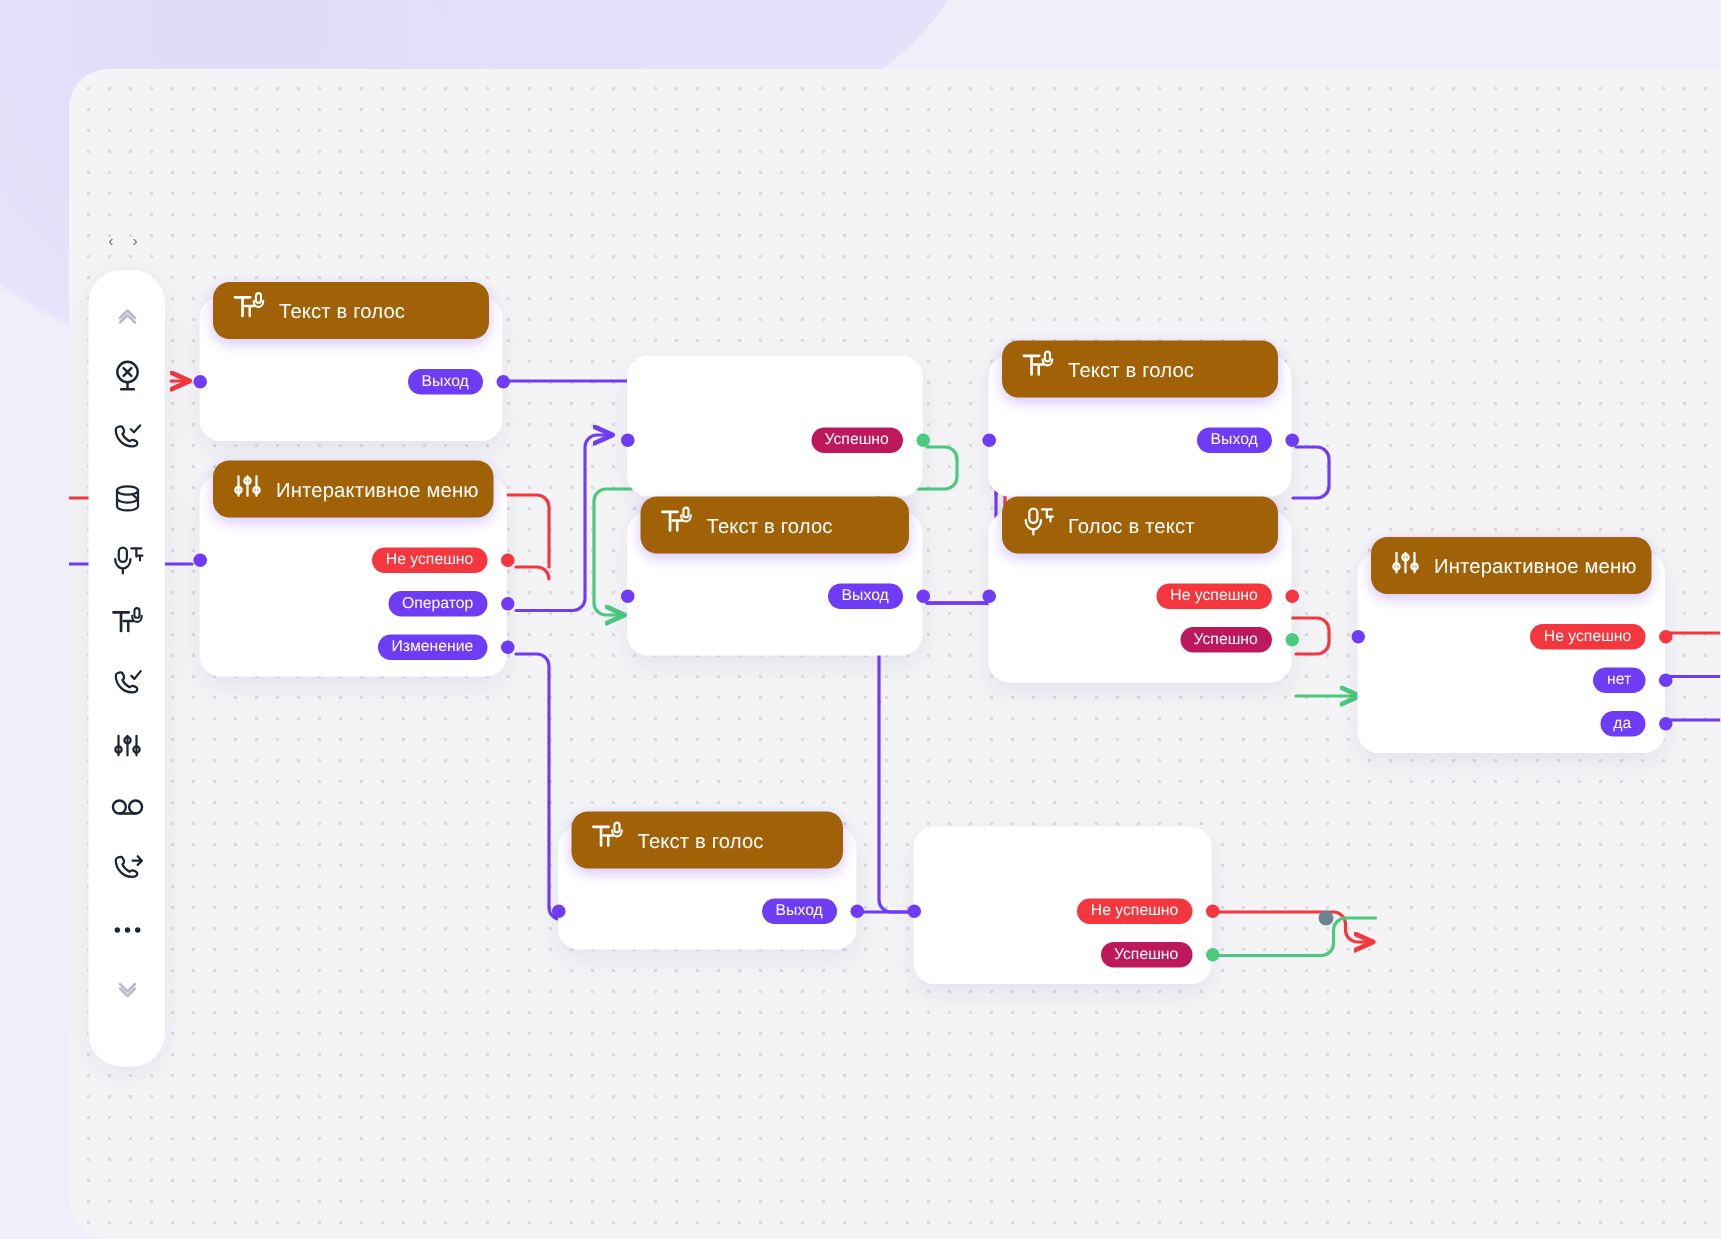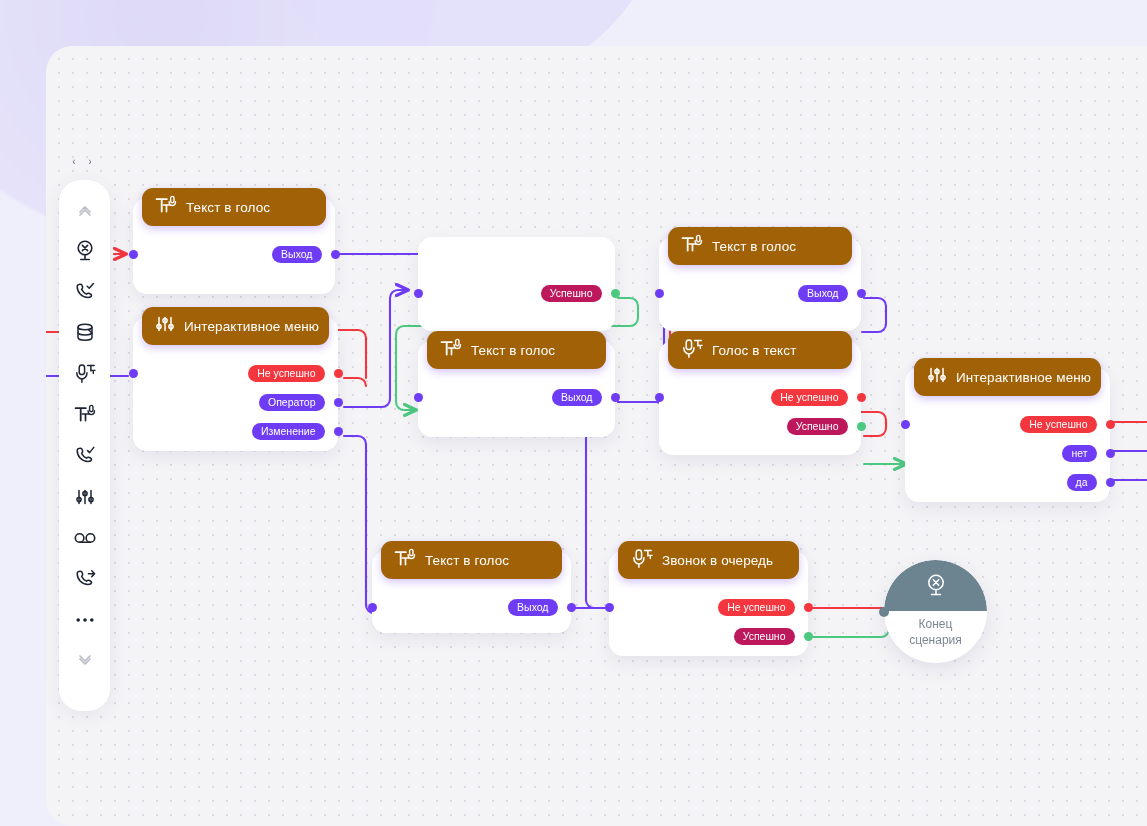--- a/index.html
+++ b/index.html
@@ -312,58 +312,34 @@
         </div>
         <div class="in-dot" style="top: 52px;"></div>
         <div class="ports" style="top: 47px;">
           <div class="port">
             <span class="chip purple">Выход</span>
             <span class="dot purple"></span>
           </div>
         </div>
       </div>
       <div class="node" style="left: 563px; top: 505px; width: 199px; height: 105px;">
-        <div class="node-head">
-          <span><svg width="22" height="21" viewBox="0 0 22 21">
-              <rect x="5.2" y="2" width="5.4" height="9.6" rx="2.7" fill="none" stroke="#ffffff" stroke-width="1.5"></rect>
-              <path d="M2.8 9.8 C2.8 13.6 5.4 16 7.9 16 C10.4 16 13 13.6 13 9.8" fill="none" stroke="#ffffff" stroke-width="1.5" stroke-linecap="round"></path>
-              <path d="M7.9 16 V19.3" stroke="#ffffff" stroke-width="1.5" stroke-linecap="round"></path>
-              <path d="M13.6 2.6 H20.2 M16.9 2.6 V8" stroke="#ffffff" stroke-width="1.5" stroke-linecap="round"></path>
-              <path d="M17.6 7.4 H21 M19.3 7.4 V10.6" stroke="#ffffff" stroke-width="1.4" stroke-linecap="round"></path>
-            </svg></span>
-          <span class="node-title">Звонок в очередь</span>
-        </div>
         <div class="in-dot" style="top: 52px;"></div>
         <div class="ports" style="top: 47px;">
           <div class="port">
             <span class="chip red">Не успешно</span>
             <span class="dot red"></span>
           </div>
           <div class="port">
             <span class="chip green">Успешно</span>
             <span class="dot green"></span>
           </div>
         </div>
       </div>
     </div>
 
-  <div id="end-node" style="left: 838px; top: 514px;">
-    <div id="end-cap">
-      <svg width="22" height="24" viewBox="0 0 22 24">
-        <circle cx="11" cy="9.5" r="7.2" fill="none" stroke="#ffffff" stroke-width="1.5"></circle>
-        <path d="M8.3 6.8 L13.7 12.2 M13.7 6.8 L8.3 12.2" stroke="#ffffff" stroke-width="1.5" stroke-linecap="round"></path>
-        <path d="M11 16.7 V21" stroke="#ffffff" stroke-width="1.5" stroke-linecap="round"></path>
-        <path d="M6.5 21.5 H15.5" stroke="#ffffff" stroke-width="1.5" stroke-linecap="round"></path>
-      </svg>
-    </div>
-    <div id="end-label">
-      <span>Конец</span><br>
-      <span>сценария</span>
-    </div>
-  </div>
   <div id="end-in-dot" style="left: 833px; top: 561px;"></div>
 
 </div>
 
 <div id="code-toggle">‹ ›</div>
 
 <div id="toolbar">
     <div class="tb-item">
       <span>
         <svg width="18" height="18" viewBox="0 0 18 18">

